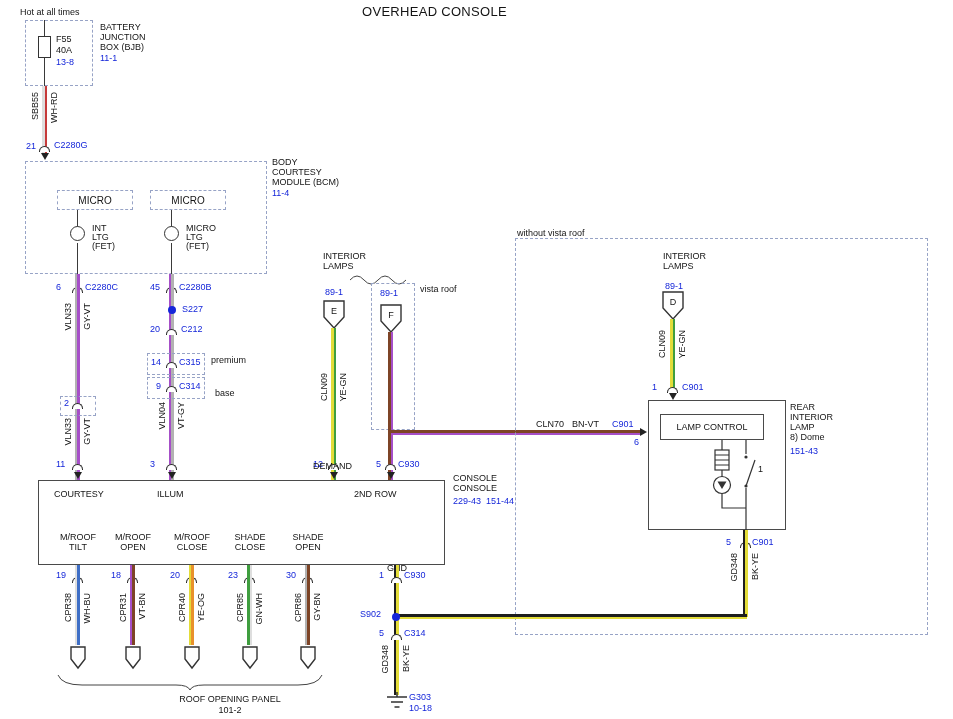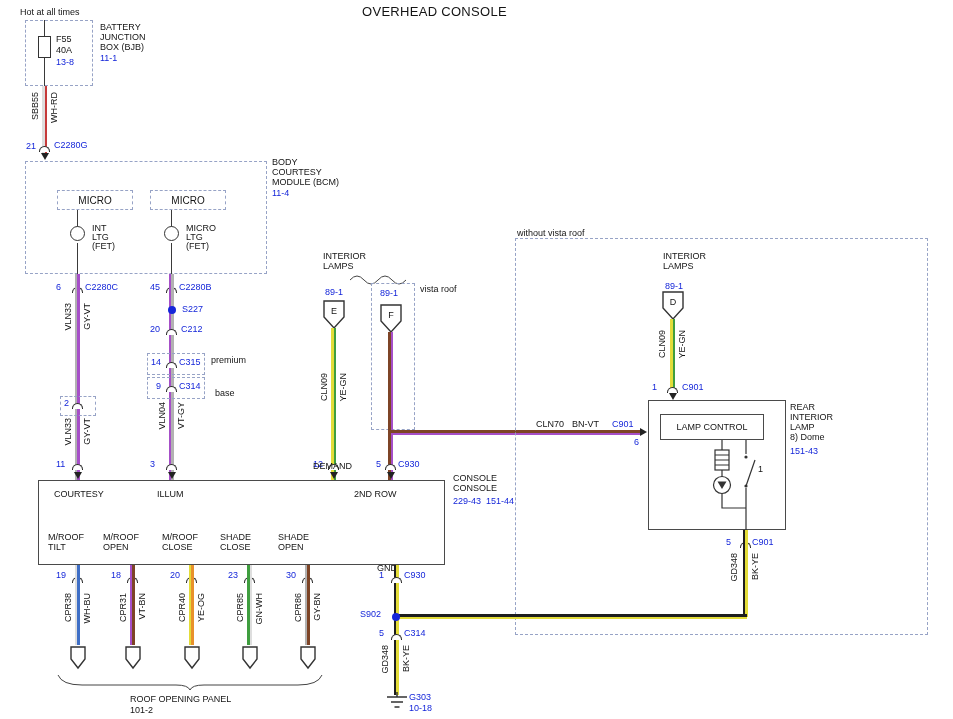--- a/index.html
+++ b/index.html
@@ -16,21 +16,21 @@
   .whz{position:absolute;height:5px}
   .lnv{position:absolute;width:1px;background:#3a3a3a}
   .arc{position:absolute;width:11px;height:6px;border:1.5px solid #2a2a2a;border-bottom:none;border-radius:6px 6px 0 0;background:#fff}
   .dot{position:absolute;width:8px;height:8px;border-radius:50%;background:var(--ref-blue)}
   .arr-d{position:absolute;width:0;height:0;border-left:4px solid transparent;border-right:4px solid transparent;border-top:7px solid #222}
   .arr-r{position:absolute;width:0;height:0;border-top:4px solid transparent;border-bottom:4px solid transparent;border-left:7px solid #222}
   .circle{position:absolute;width:15px;height:15px;border:1.5px solid #333;border-radius:50%;background:#fff}
   .fuse{position:absolute;width:13px;height:22px;border:1.5px solid #333;background:#fff}
   .micro{display:flex;align-items:center;justify-content:center;font-size:10px;color:#141414}
   .ctr{display:flex;align-items:center;justify-content:center;font-size:9px;color:#141414}
-  .pair{position:absolute;width:60px;text-align:left;font-size:9px;line-height:10px;color:#141414}
+  .pair{position:absolute;width:60px;text-align:center;font-size:9px;line-height:10px;color:#141414}
   svg{position:absolute;overflow:visible}
   svg text{font-family:"Liberation Sans",sans-serif}
   
   .w-whrd{background:linear-gradient(90deg,var(--wh) 50%,var(--rd) 50%)}
   .w-gyvt{background:linear-gradient(90deg,var(--gy) 50%,var(--vt) 50%)}
   .w-vtgy{background:linear-gradient(90deg,var(--vt) 50%,var(--gy) 50%)}
   .w-yegn{background:linear-gradient(90deg,var(--ye) 50%,var(--gn) 50%)}
   .w-bnvt{background:linear-gradient(90deg,var(--bn) 50%,var(--vt) 50%)}
   .w-whbu{background:linear-gradient(90deg,var(--wh) 50%,var(--bu) 50%)}
   .w-vtbn{background:linear-gradient(90deg,var(--vt) 50%,var(--bn) 50%)}

